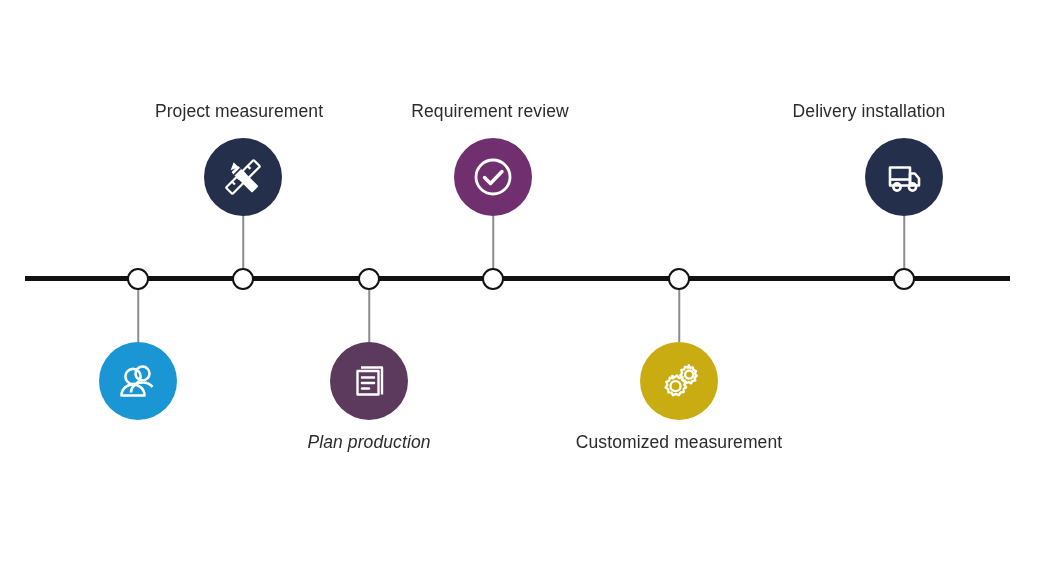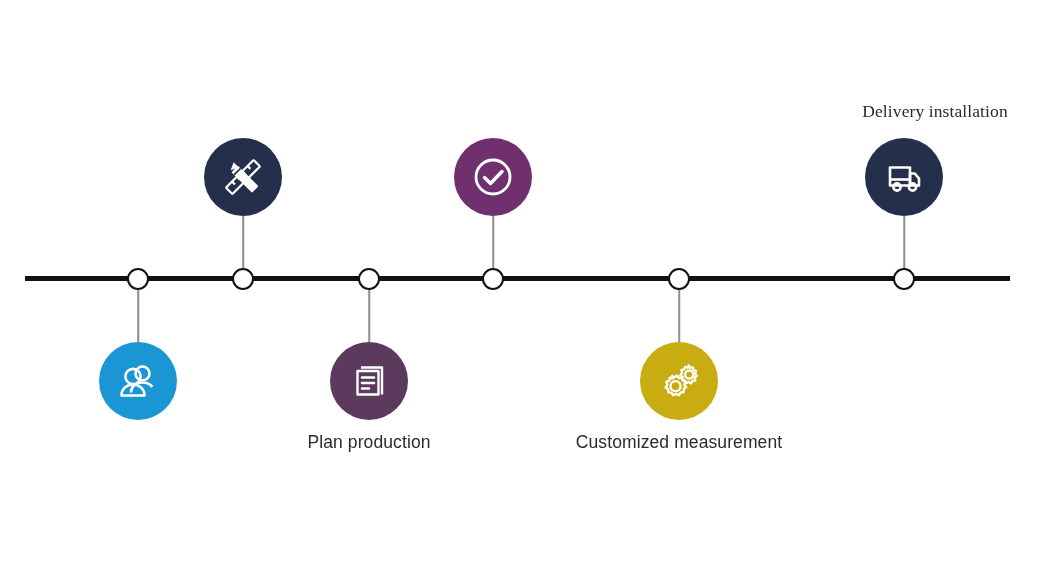--- a/index.html
+++ b/index.html
@@ -117,46 +117,48 @@
         </g>
         <g transform="rotate(45 22 22)">
 
           <path d="M5 18.2 L8.5 26 L12 18.2 Z" fill="#ffffff"></path>
           <rect x="10.5" y="17.6" width="29" height="9.2" rx="1" fill="#ffffff"></rect>
           <path d="M14.2 17.6v9.2" fill="none" stroke="#232f4b" stroke-width="1.6"></path>
         </g>
       </svg>
     </span>
   </div>
+  <div class="label" style="left:239px; top:103px;">Project measurement</div>
 
   <div class="stem" style="left:369px; top:279px; height:63px;"></div>
   <div class="node-dot" style="left:369px;"></div>
   <div class="bubble" style="left:369px; top:381px; background:#5c3a5e;">
     <span>
       <svg width="44" height="44" viewBox="0 0 44 44">
         <g fill="none" stroke="#ffffff" stroke-width="2.4" stroke-linejoin="round">
           <path d="M14 8.5h21v27"></path>
           <path d="M10.5 12h21v23.5h-21z"></path>
           <path d="M15 18.5h12M15 24h12M15 29.5h7" stroke-width="2.6" stroke-linecap="round"></path>
         </g>
       </svg>
     </span>
   </div>
-  <div class="label" style="left:369px; top:434px;">Plan production</div>
+  <div class="label" style="left:369px; top:434px;font-style:italic;">Plan production</div>
 
   <div class="stem" style="left:493px; top:216px; height:63px;"></div>
   <div class="node-dot" style="left:493px;"></div>
   <div class="bubble" style="left:493px; top:177px; background:#70306f;">
     <span>
       <svg width="48" height="48" viewBox="0 0 48 48">
         <circle cx="24" cy="24" r="17" fill="none" stroke="#ffffff" stroke-width="2.8"></circle>
         <path d="M15.5 24.5 L21.5 30.5 L33 18.5" fill="none" stroke="#ffffff" stroke-width="3.4" stroke-linecap="round" stroke-linejoin="round"></path>
       </svg>
     </span>
   </div>
+  <div class="label" style="left:490px; top:103px;">Requirement review</div>
 
   <div class="stem" style="left:679px; top:279px; height:63px;"></div>
   <div class="node-dot" style="left:679px;"></div>
   <div class="bubble" style="left:679px; top:381px; background:#c9ac12;">
     <span>
       <svg width="46" height="46" viewBox="0 0 46 46">
         <g fill="none" stroke="#ffffff" stroke-width="2.3" stroke-linejoin="round">
 
           <path d="M32.8 7.2l1.2 2.6 2.8-.5.6 2.8 2.7 1-1.2 2.6 1.9 2.1-2.1 1.9.6 2.8-2.9.3-1.3 2.6-2.5-1.4-2.6 1.2-1-2.7-2.8-.6.3-2.9-2.3-1.8 1.9-2.2-.8-2.8 2.8-.8 1.1-2.7 2.6 1.1z"></path>
           <circle cx="33.2" cy="16.6" r="4.1"></circle>
@@ -177,15 +179,15 @@
         <g fill="none" stroke="#ffffff" stroke-width="2.6" stroke-linejoin="round">
           <path d="M8 12.5h20v18H8z"></path>
           <path d="M28 18.5h4.8l4.2 5v7H28z"></path>
           <path d="M8 24.5h20"></path>
           <circle cx="15" cy="32" r="3.6"></circle>
           <circle cx="30.5" cy="32" r="3.6"></circle>
         </g>
       </svg>
     </span>
   </div>
-  <div class="label" style="left:935px; top:103px;font-family:Liberation Serif, serif;">Delivery installation</div>
+  <div class="label" style="left:869px; top:103px;">Delivery installation</div>
 
 </div>
 
 </body></html>

